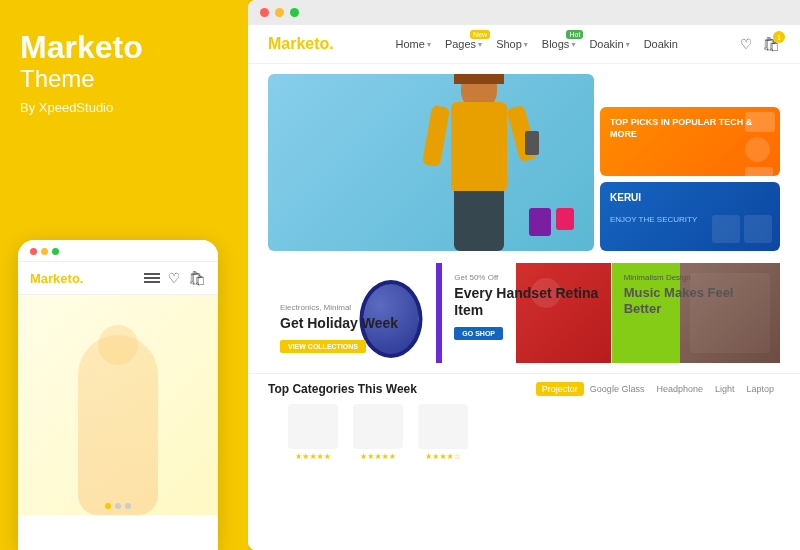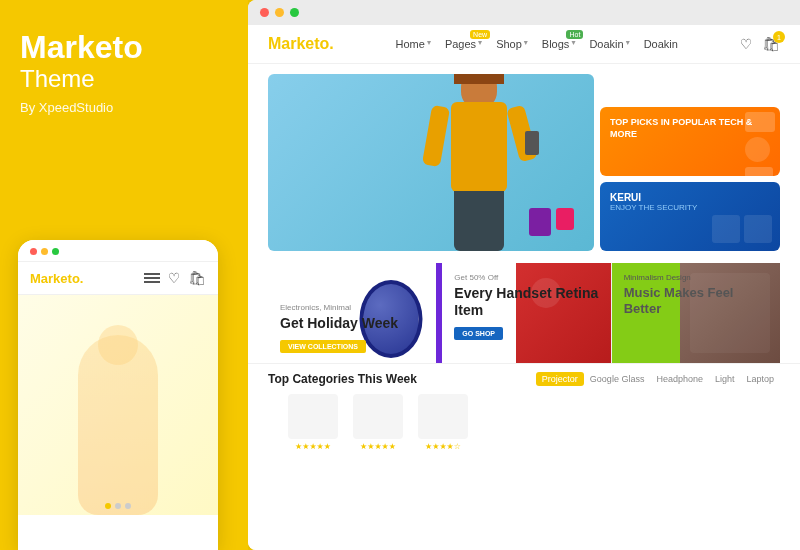--- a/index.html
+++ b/index.html
@@ -165,20 +165,21 @@
       flex-shrink: 0;
     }
     .site-logo { font-size: 16px; font-weight: 800; color: #333; }
     .site-logo span { color: #F5C800; }
     .site-nav { display: flex; align-items: center; gap: 14px; }
     .nav-item {
       font-size: 11px;
       color: #444;
       cursor: pointer;
       display: flex;
+      align-items: center;
       gap: 2px;
       position: relative;
     }
     .nav-item .badge {
       position: absolute;
       top: -8px;
       right: -8px;
       background: #F5C800;
       color: #fff;
       font-size: 7px;
@@ -240,21 +241,21 @@
     .hero-side-top-text { color: #fff; font-size: 9px; font-weight: 700; line-height: 1.3; }
     .hero-side-bottom {
       flex: 1;
       background: linear-gradient(135deg, #1565C0 0%, #0D47A1 100%);
       border-radius: 6px;
       padding: 10px;
       position: relative;
       overflow: hidden;
     }
     .hero-side-bottom-text { color: #fff; font-size: 10px; font-weight: 700; }
-    .hero-side-bottom-sub { color: #90CAF9; font-size: 8px; margin-top: 0; }
+    .hero-side-bottom-sub { color: #90CAF9; font-size: 8px; margin-top: 12px; }
 
     
     .promo-section {
       display: flex;
       gap: 0;
       padding: 0 20px;
       height: 100px;
       margin-top: 4px;
     }
     .promo-card {
@@ -316,21 +317,21 @@
     }
 
     
     .jacket-card { background: #84cc16; }
     .jacket-text { color: #555; }
 
     
     .categories-section {
       padding: 8px 20px 4px;
       border-top: 1px solid #f0f0f0;
-      margin-top: 0;
+      margin-top: 10px;
     }
     .categories-header {
       display: flex;
       align-items: center;
       justify-content: space-between;
     }
     .categories-title { font-size: 12px; font-weight: 700; color: #222; }
     .categories-tabs { display: flex; gap: 0; }
     .cat-tab {
       font-size: 9px;

